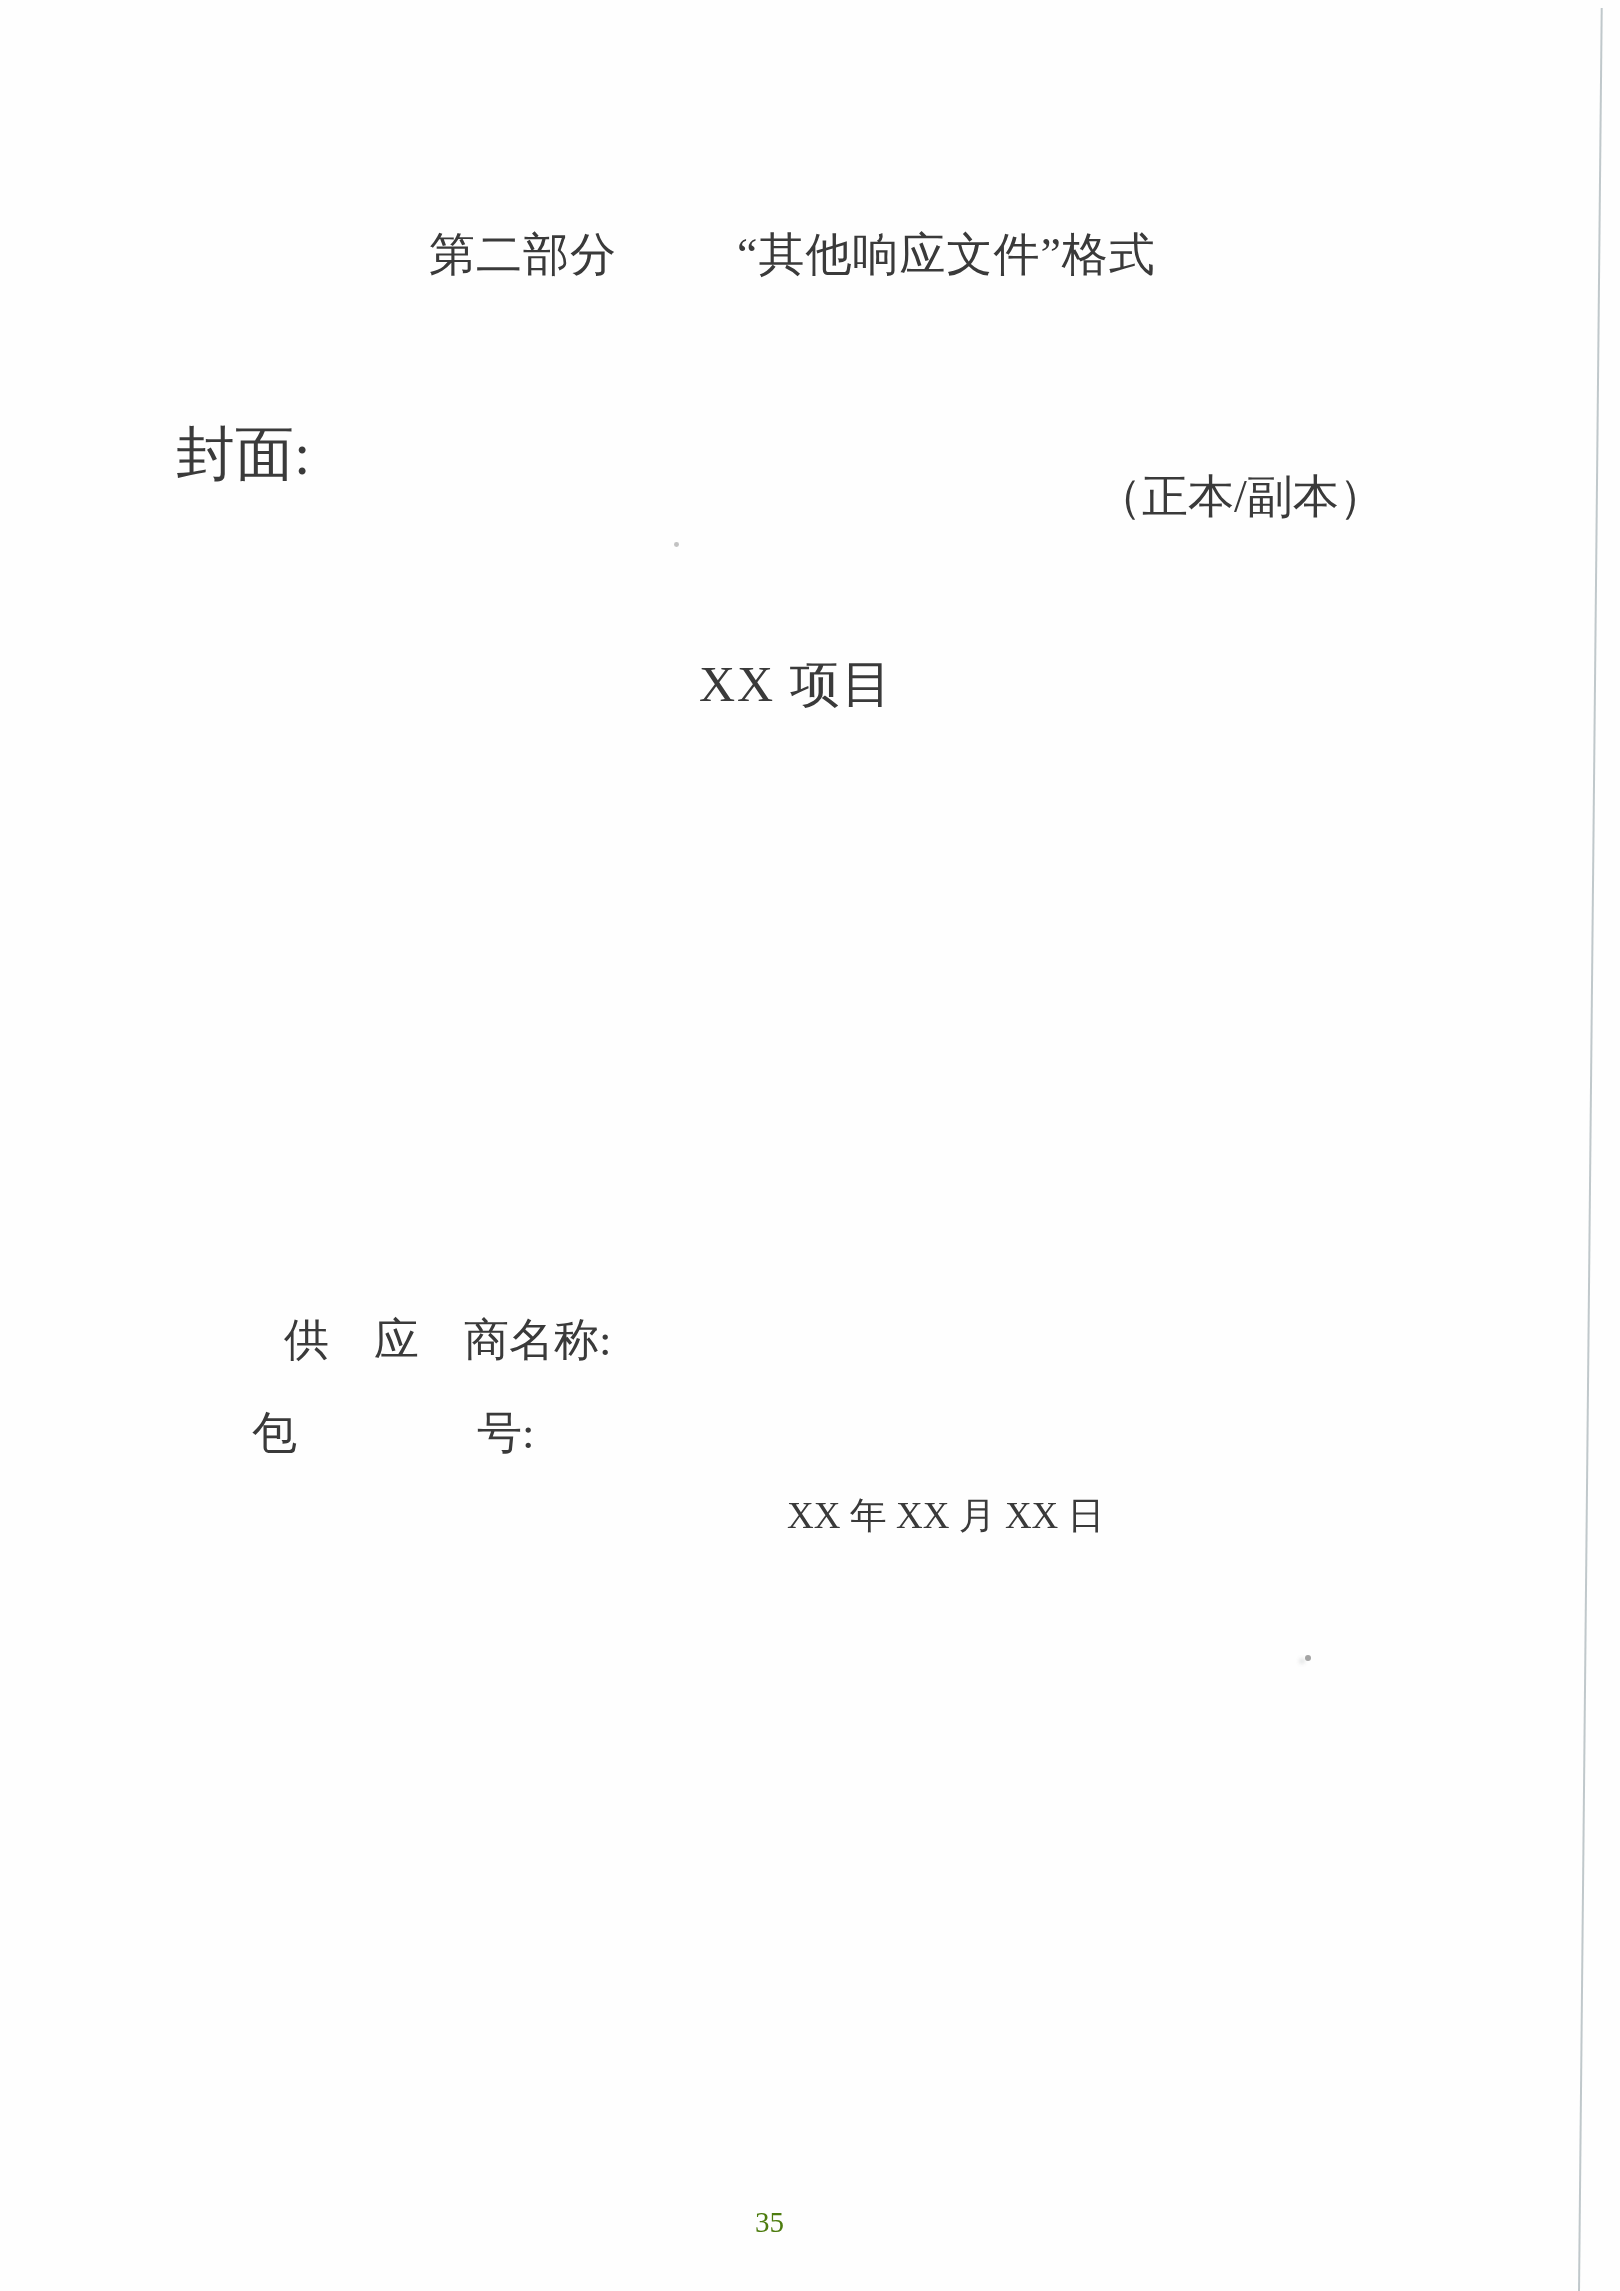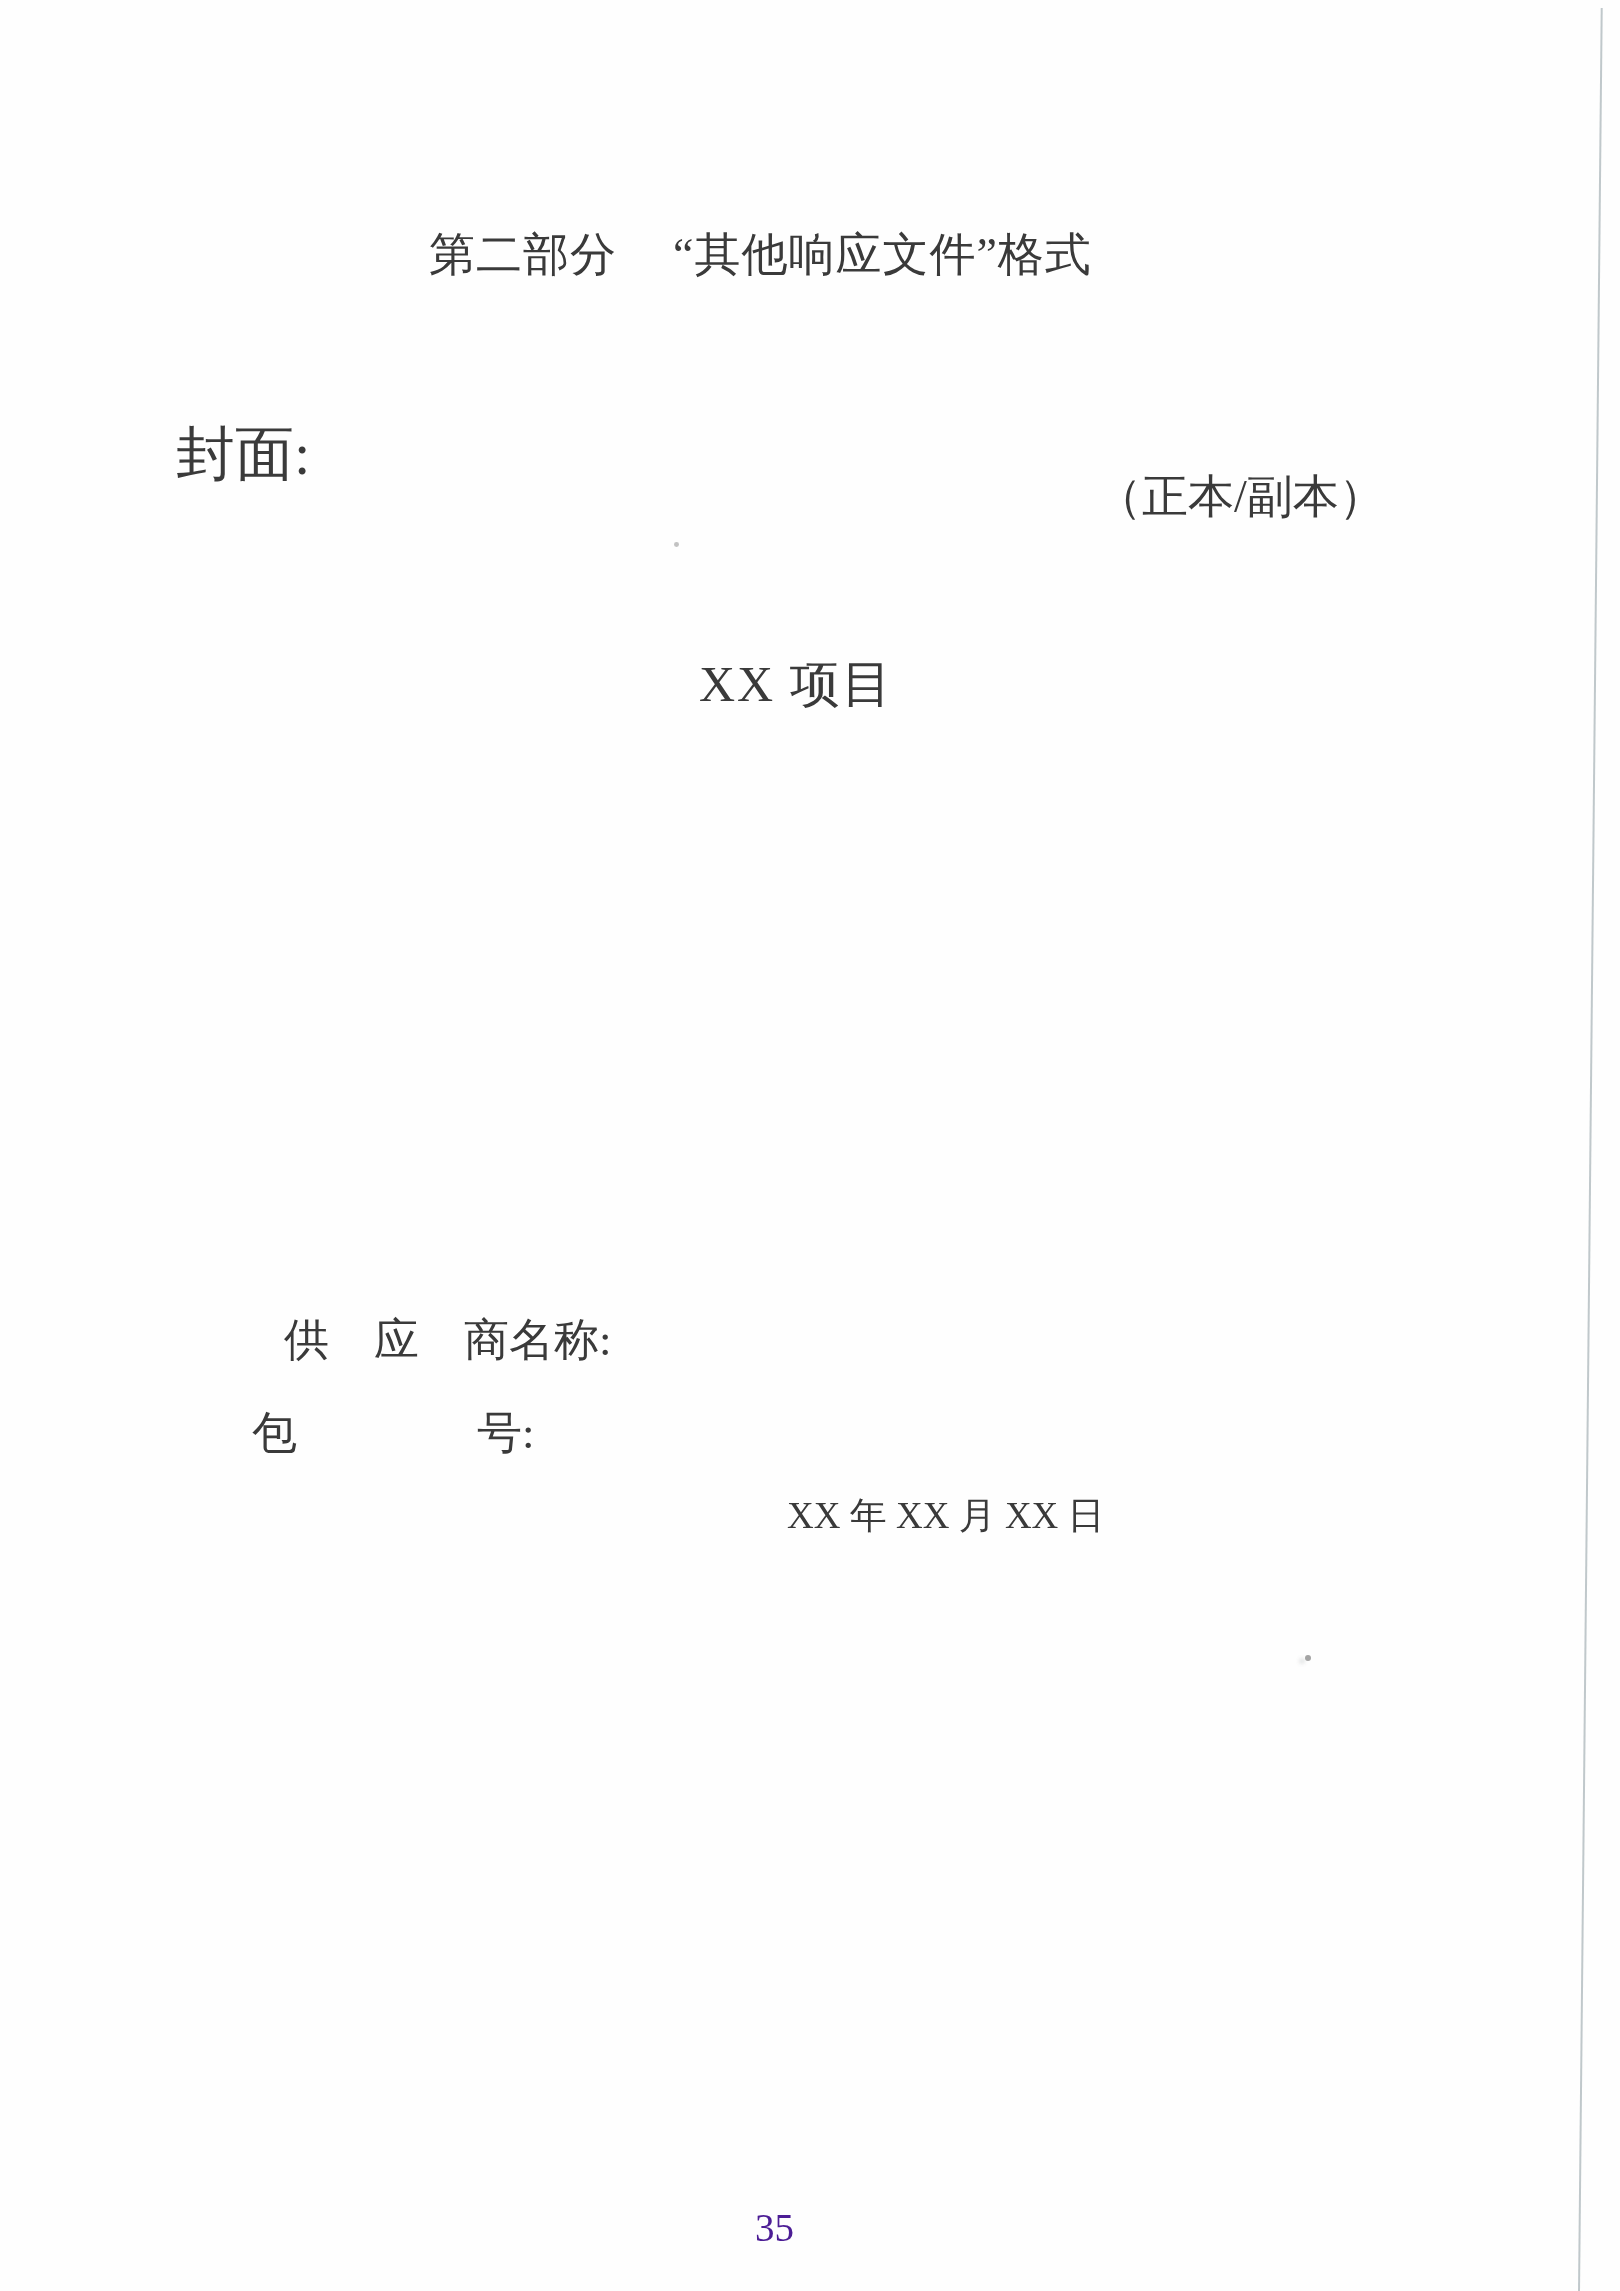--- a/index.html
+++ b/index.html
@@ -16,21 +16,21 @@
     overflow: hidden;
     font-family: "Liberation Serif", "DejaVu Serif", serif;
     color: #3a3a3a;
   }
   .abs { position: absolute; line-height: 1; white-space: pre; }
 
   .section-heading {
     top: 232px;
     left: 429px;
     display: flex;
-    column-gap: 56px;
+    column-gap: 120px;
     font-size: 46px;
     letter-spacing: 1px;
   }
   .cover-label {
     top: 382px;
     left: 176px;
     font-size: 59px;
     margin-top: 43px;
   }
   .copy-type {
@@ -63,22 +63,22 @@
     font-size: 45px;
   }
   .date-line {
     top: 1497px;
     left: 787px;
     font-size: 37px;
   }
   .page-number {
     top: 2208px;
     left: 755px;
-    font-size: 39px;
-    color: #4c1d95;
+    font-size: 29px;
+    color: #4d7c0f;
   }
 
   
   .edge-line {
     position: absolute;
     top: 7.8px;
     left: 1578px;
     width: 2px;
     height: 2284px;
     background: #b5bec2;

